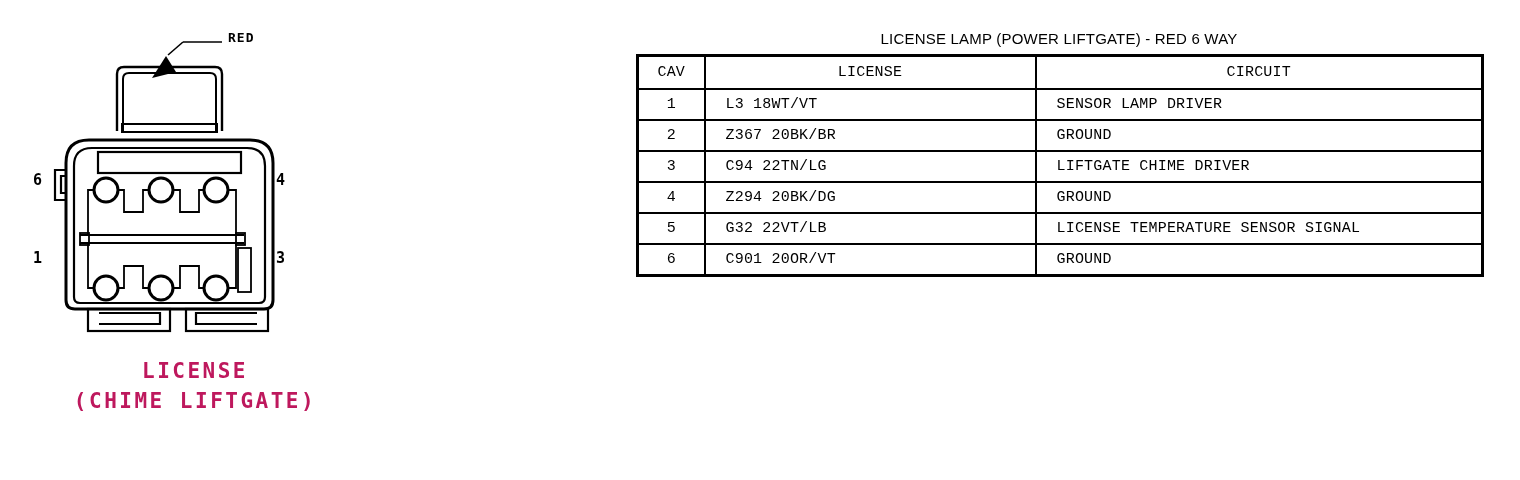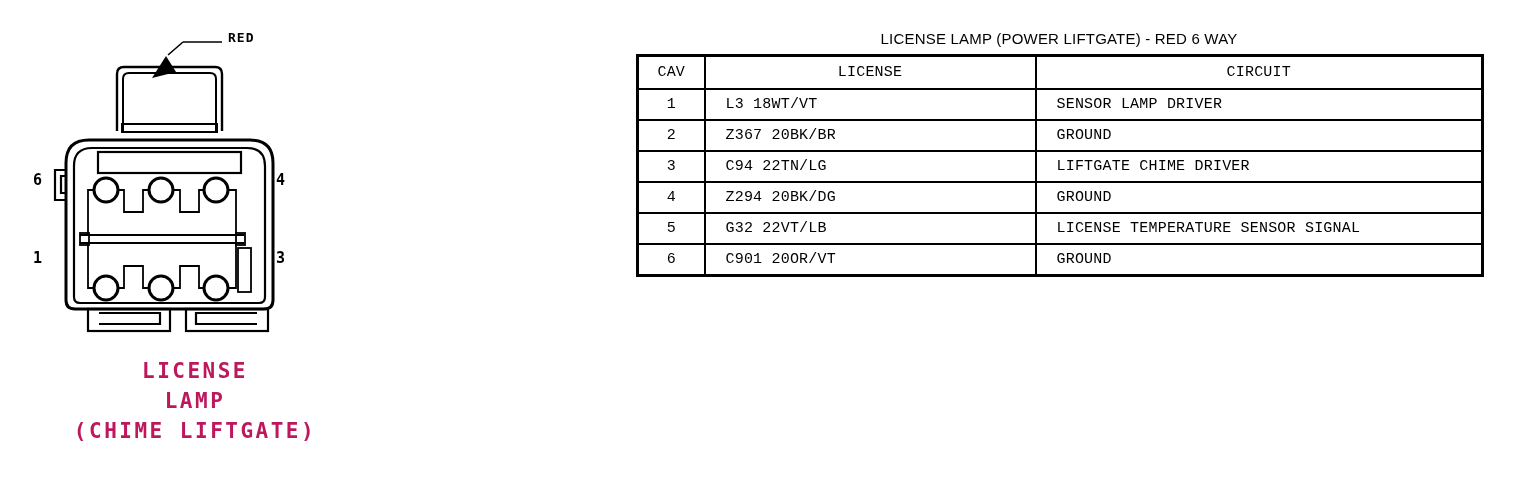--- a/index.html
+++ b/index.html
@@ -173,21 +173,20 @@
 
   <div id="red-label">RED</div>
 
   <div class="pin-label" id="pin-label-6">6</div>
   <div class="pin-label" id="pin-label-1">1</div>
   <div class="pin-label" id="pin-label-4">4</div>
   <div class="pin-label" id="pin-label-3">3</div>
 
   <div id="connector-caption">
     <div>LICENSE</div>
-    <div>LAMP</div>
     <div>(CHIME LIFTGATE)</div>
   </div>
 </div>
 
 <div id="table-panel">
   <div id="table-title">LICENSE LAMP (POWER LIFTGATE) - RED 6 WAY</div>
 
   <table class="pinout">
     <colgroup>
       <col class="c-cav">

